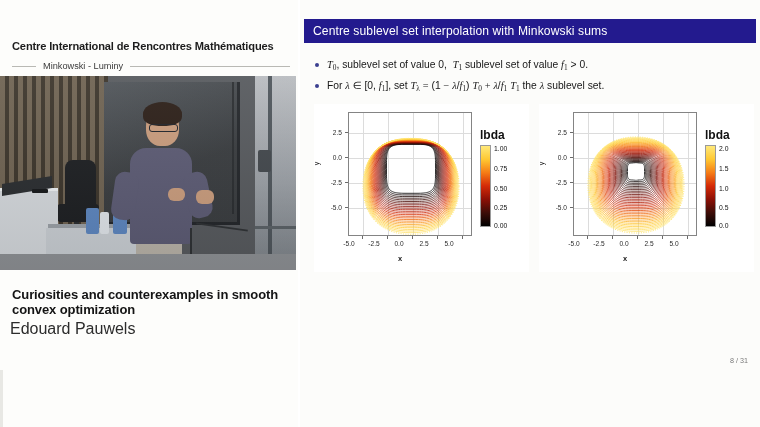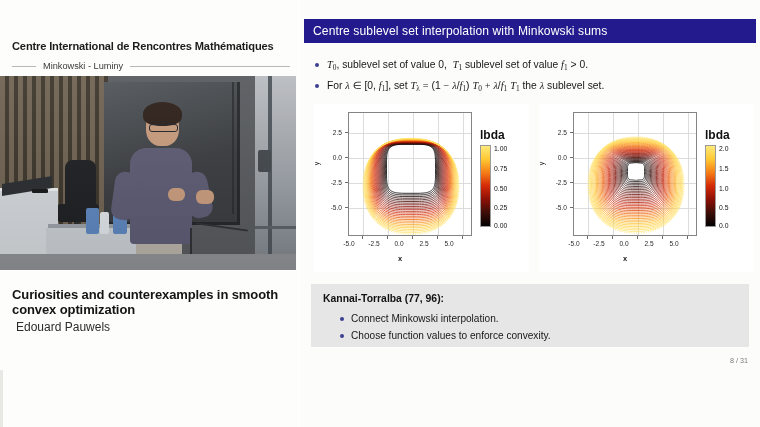--- a/index.html
+++ b/index.html
@@ -59,21 +59,21 @@
   .v-outlet{position:absolute;left:258px;top:74px;width:13px;height:22px;background:#43484d;border-radius:2px;}
   .v-windowframe{position:absolute;left:268px;top:0px;width:4px;height:194px;background:#4f565c;}
   .v-windowframe2{position:absolute;left:255px;top:150px;width:41px;height:3px;background:#5a6166;}
   .v-grad{position:absolute;left:0;top:0;width:296px;height:194px;
       background:linear-gradient(180deg,rgba(255,255,255,.06),rgba(0,0,0,.10));}
 
   
   .talk{position:absolute;left:0;top:270px;width:298px;height:100px;background:#fdfdfb;}
   .talk-title{position:absolute;left:12px;top:18px;width:268px;font-size:13px;font-weight:bold;
       color:#141414;line-height:14.5px;letter-spacing:-0.1px;}
-  .talk-author{position:absolute;left:16px;top:50px;font-size:12px;color:#2c2c2c;}
+  .talk-author{position:absolute;left:10px;top:50px;font-size:16px;color:#2c2c2c;}
 
   
   .logo{position:absolute;left:14px;top:392px;width:86px;height:26px;}
   .logo-text{position:absolute;left:0;top:6px;font-family:"Liberation Serif",serif;font-size:15px;
       font-weight:bold;color:#2b2a6e;letter-spacing:1.6px;}
   .swash{position:absolute;width:5px;height:20px;background:#d2575f;border-radius:2px;transform:skewX(-22deg);}
   .sw1{left:31px;top:2px;}
   .sw2{left:39px;top:2px;height:22px;}
   .sw3{left:47px;top:2px;}
 
@@ -375,23 +375,16 @@
               <span style="top:28%">1.5</span>
               <span style="top:52%">1.0</span>
               <span style="top:76%">0.5</span>
               <span style="top:97%">0.0</span>
             </div>
           </div>
         </div>
       </div>
     </div>
 
-    <div class="kbox">
-      <div class="ktitle">Kannai-Torralba (77, 96):</div>
-      <div class="kbullets">
-        <div class="kbullet">Connect Minkowski interpolation.</div>
-        <div class="kbullet">Choose function values to enforce convexity.</div>
-      </div>
-    </div>
 
     <div class="pageno">8 / 31</div>
   </div>
 </div>
 
 </body></html>

